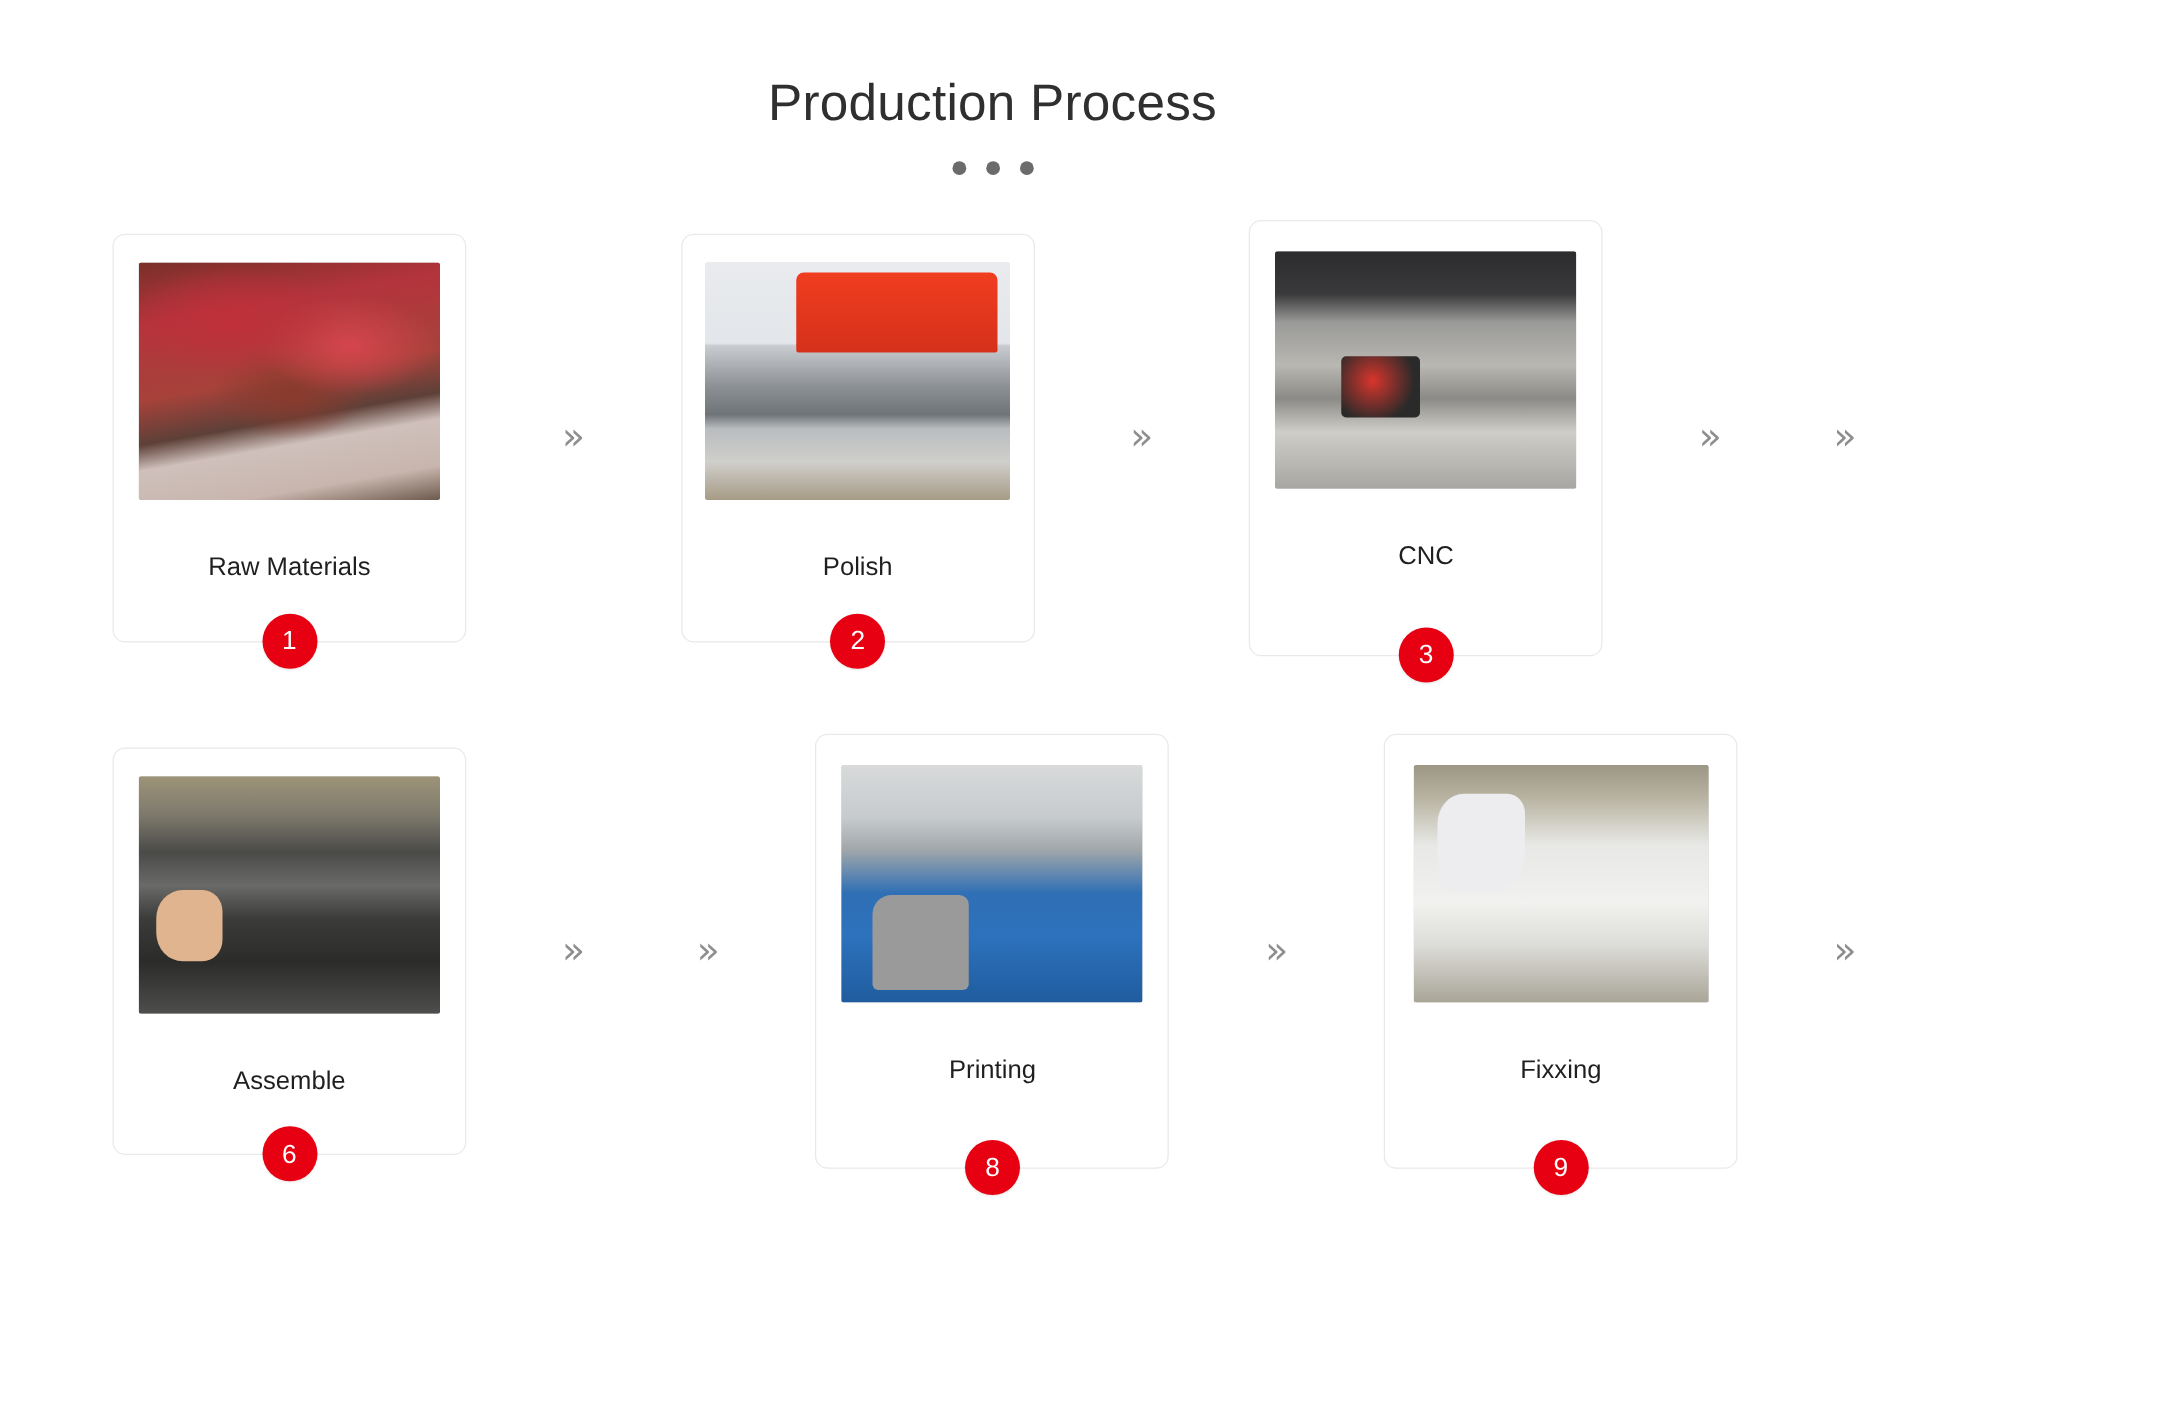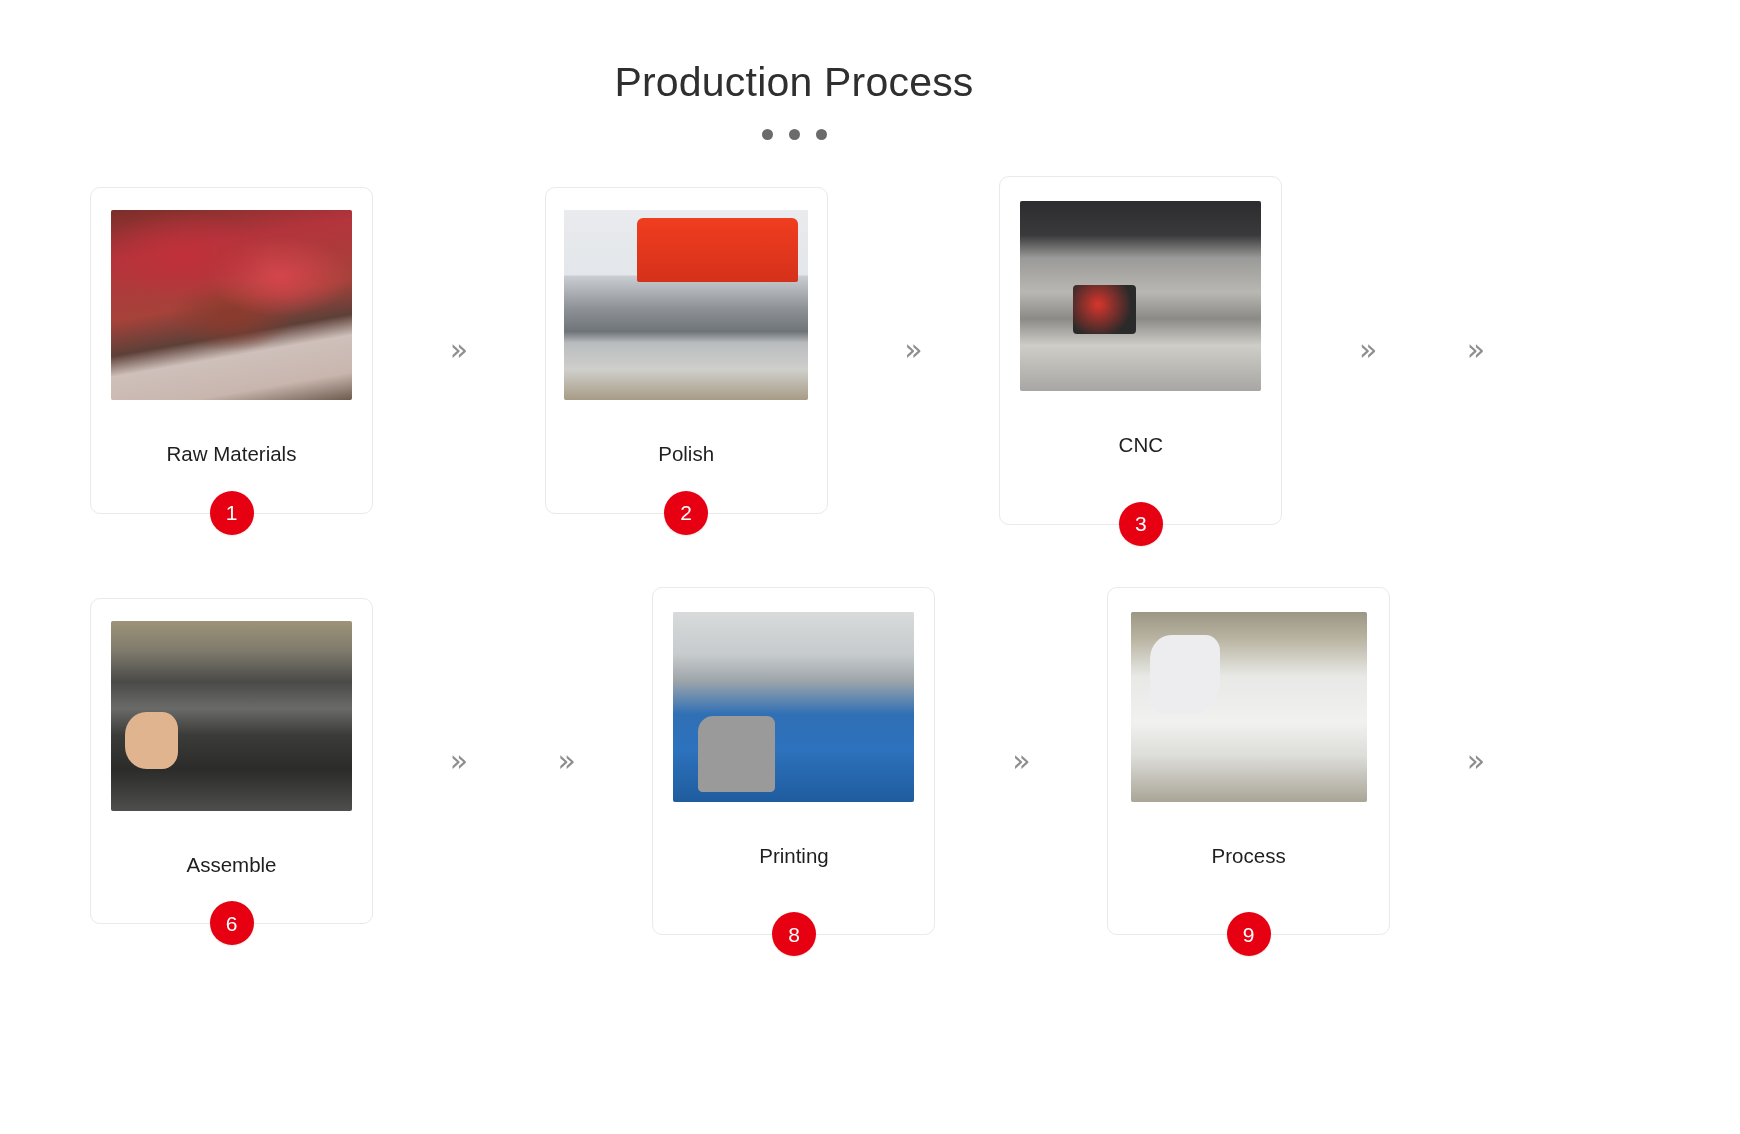--- a/index.html
+++ b/index.html
@@ -300,20 +300,20 @@
             <div class="thumb-art art-printing"></div>
           </div>
           <div class="step-label">Printing</div>
           <div class="badge">8</div>
         </div>
         <div class="arrow">»</div>
         <div class="step tall">
           <div class="thumb inset2">
             <div class="thumb-art art-fixxing"></div>
           </div>
-          <div class="step-label">Process</div>
+          <div class="step-label">Fixxing</div>
           <div class="badge">9</div>
         </div>
         <div class="arrow">»</div>
       </div>
     </div>
 
 </div>
 
 </body></html>

